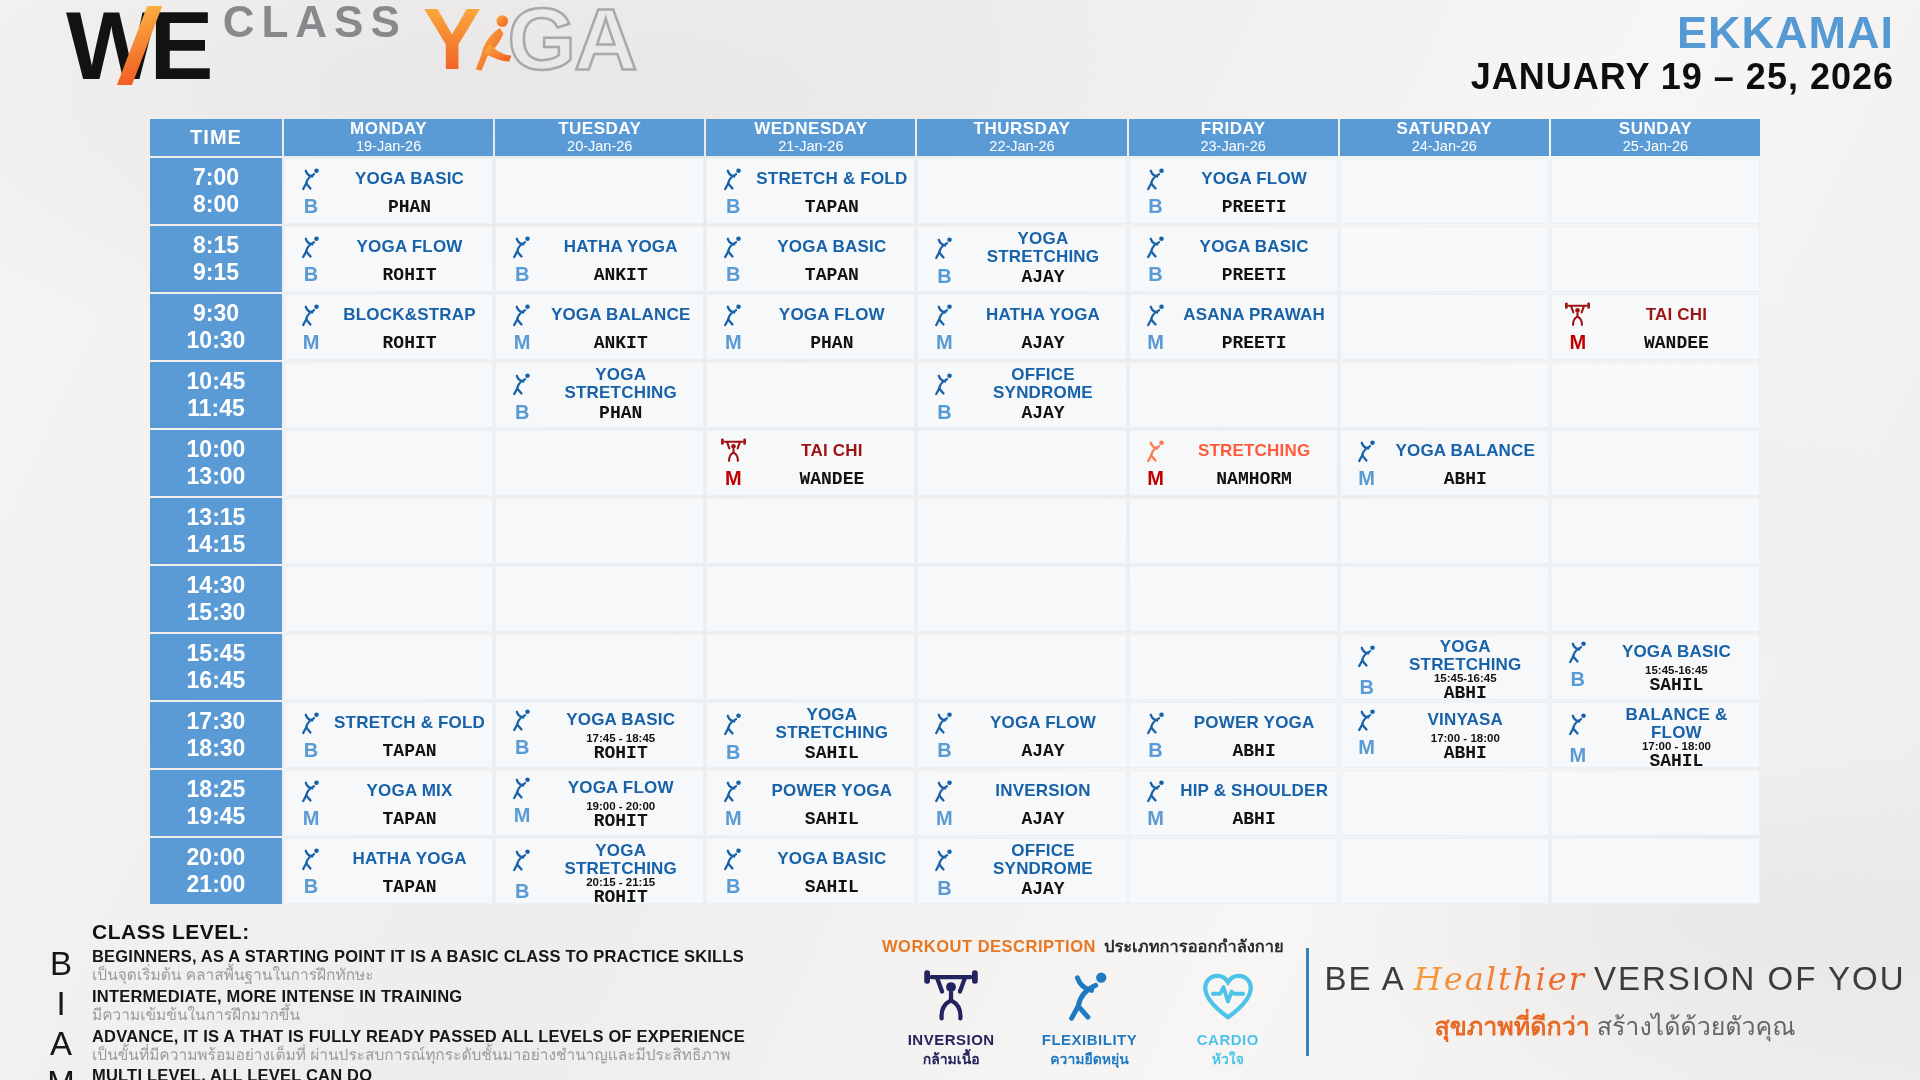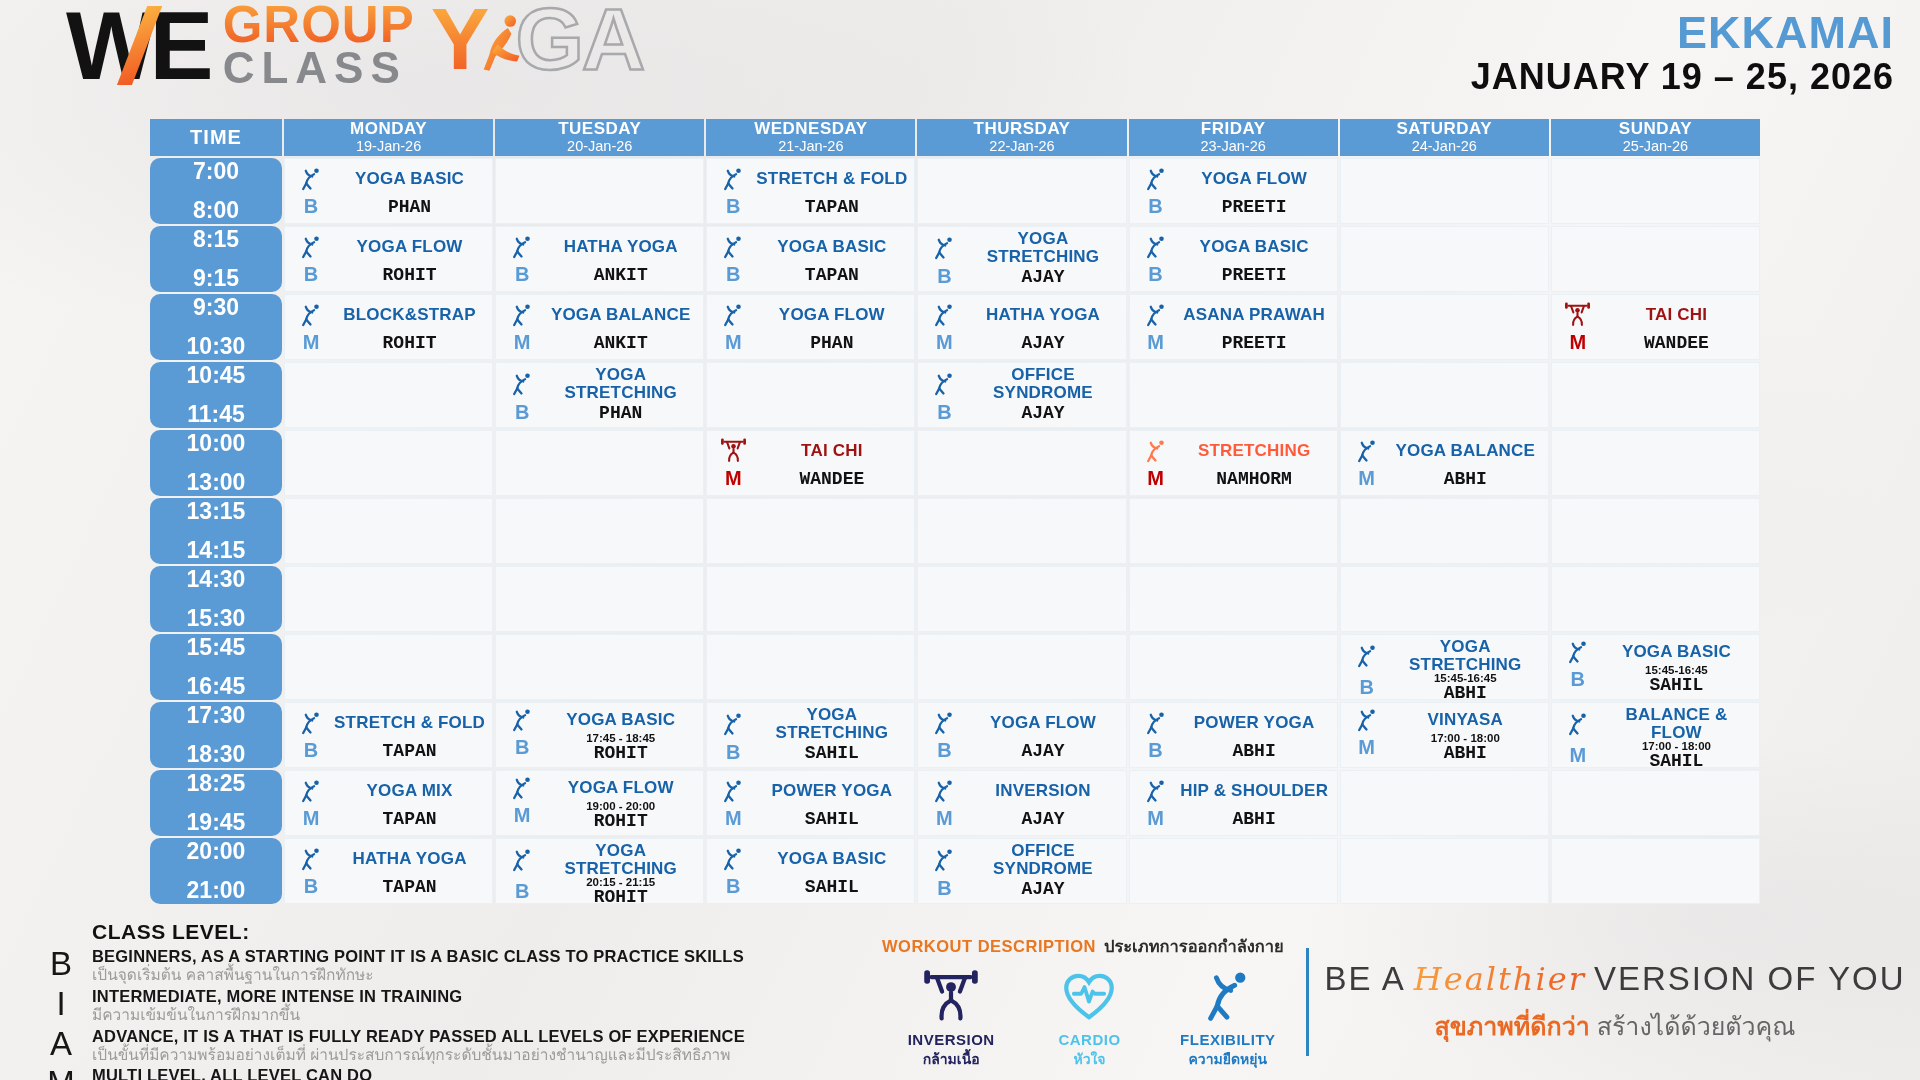--- a/index.html
+++ b/index.html
@@ -32,22 +32,22 @@
 
   
   .schedule{position:absolute;left:150px;top:119px;width:1610px;}
   .thead,.trow{display:grid;grid-template-columns:132px repeat(7,1fr);gap:2px;margin-bottom:2px;}
   .th{background:#5B9BD5;color:#fff;text-align:center;height:37px;box-sizing:border-box;
     display:flex;flex-direction:column;justify-content:center;}
   .th .dname{font-size:17px;font-weight:800;letter-spacing:.5px;line-height:1.1;}
   .th .ddate{font-size:14.5px;line-height:1.1;}
   .th.time-h{font-size:20px;font-weight:800;letter-spacing:1px;}
   .trow{height:66px;}
-  .tcell{background:#5B9BD5;color:#fff;display:flex;flex-direction:column;justify-content:space-between;
-    align-items:center;font-size:23px;font-weight:800;border-radius:10px;}
+  .tcell{background:#5B9BD5;color:#fff;display:flex;flex-direction:column;justify-content:center;
+    align-items:center;font-size:23px;font-weight:800;}
   .cell{background:#f7f8fa;border:1px solid #e8f0f8;box-sizing:border-box;overflow:hidden;
     display:grid;grid-template-columns:42px 1fr;grid-template-rows:1fr auto;align-items:center;padding:3px 5px 5px;}
   .cell.empty{display:block;}
   .cell .icon{grid-row:1;grid-column:1;justify-self:center;display:flex;}
   .cell .title{grid-row:1;grid-column:2;text-align:center;font-weight:800;font-size:17px;line-height:1.03;letter-spacing:.2px;}
   .cell .lvl{grid-row:2;grid-column:1;justify-self:center;font-size:20px;font-weight:900;}
   .cell .who{grid-row:2;grid-column:2;text-align:center;line-height:1;}
   .ctime{display:block;font-size:11.5px;font-weight:800;color:#111;line-height:.95;}
   .teacher{font-size:18px;font-weight:800;color:#121212;font-family:Liberation Mono, monospace;}
   .theme-blue .title,.theme-blue .icon{color:#1762A8;}
@@ -88,21 +88,20 @@
   .tag .l2 .g{color:#666;}
 </style>
 </head>
 <body>
 
 <div class="sheet">
 
   <div class="logo">
     <div class="we">WE</div>
     <div class="gc">
-      <div class="group">GROUP</div>
       <div class="classw">CLASS</div>
     </div>
     <div class="yoga">
       <span class="yoga-y">Y</span>
       <span class="yoga-fig">
         <svg viewBox="0 0 44 52" width="52" height="60">
           <defs>
               <linearGradient id="og" x1="0" y1="0" x2="1" y2="1">
             <stop offset="0" stop-color="#FBB040"></stop>
                 <stop offset="1" stop-color="#F15A24"></stop>
@@ -911,43 +910,43 @@
                 <path d="M17 11 L19.2 5"></path>
             <circle cx="13" cy="9" r="2.2" fill="currentColor" stroke="none"></circle>
                 <path d="M13 11.5 V15"></path>
             <path d="M13 15 C10 16.5 8.5 19.5 8.8 23"></path>
                 <path d="M13 15 C16 16.5 17.5 19.5 17.2 23"></path>
           </g>
             </svg></span>
         <div class="lab">INVERSION</div>
         <div class="lth">กล้ามเนื้อ</div>
       </div>
-      <div class="wd" style="color: rgb(78, 195, 234);">
-        <span>
-          <svg viewBox="0 0 26 26">
-            <path d="M13 22.5 C6 17.5 2.8 13.5 2.8 9.3 C2.8 6.2 5.2 4 8.2 4 C10.2 4 11.9 5 13 6.8 C14.1 5 15.8 4 17.8 4 C20.8 4 23.2 6.2 23.2 9.3 C23.2 13.5 20 17.5 13 22.5 Z" fill="none" stroke="currentColor" stroke-width="1.9"></path>
-            <polyline points="6.2,12 9.5,12 11,9 13,15.5 14.6,11 15.6,12 19.8,12" fill="none" stroke="currentColor" stroke-width="1.7" stroke-linejoin="round" stroke-linecap="round"></polyline>
-          </svg></span>
-        <div class="lab">CARDIO</div>
-        <div class="lth">หัวใจ</div>
-      </div>
       <div class="wd" style="color: rgb(31, 122, 196);">
         <span>
           <svg viewBox="0 0 26 26">
               <g fill="none" stroke="currentColor" stroke-width="2.2" stroke-linecap="round">
             <circle cx="18.5" cy="4.8" r="2.3" fill="currentColor" stroke="none"></circle>
             <path d="M16 8.2 C11.5 10.2 8.8 13.5 8.2 17.5"></path>
                 <path d="M8.2 17.5 L5.2 23"></path>
             <path d="M8.2 17.5 L12.5 22.5"></path>
                 <path d="M14.2 10.5 C11 9.8 8.8 7.8 7.8 4.8"></path>
           </g>
             </svg></span>
         <div class="lab">FLEXIBILITY</div>
         <div class="lth">ความยืดหยุ่น</div>
       </div>
+      <div class="wd" style="color: rgb(78, 195, 234);">
+        <span>
+          <svg viewBox="0 0 26 26">
+            <path d="M13 22.5 C6 17.5 2.8 13.5 2.8 9.3 C2.8 6.2 5.2 4 8.2 4 C10.2 4 11.9 5 13 6.8 C14.1 5 15.8 4 17.8 4 C20.8 4 23.2 6.2 23.2 9.3 C23.2 13.5 20 17.5 13 22.5 Z" fill="none" stroke="currentColor" stroke-width="1.9"></path>
+            <polyline points="6.2,12 9.5,12 11,9 13,15.5 14.6,11 15.6,12 19.8,12" fill="none" stroke="currentColor" stroke-width="1.7" stroke-linejoin="round" stroke-linecap="round"></polyline>
+          </svg></span>
+        <div class="lab">CARDIO</div>
+        <div class="lth">หัวใจ</div>
+      </div>
     </div>
   </div>
   <div class="wd-divider"></div>
 
   <div class="tag">
     <div class="l1">
       <span>BE A</span><span class="hl">Healthier</span><span>VERSION OF YOU</span>
     </div>
     <div class="l2">
       <span class="o">สุขภาพที่ดีกว่า</span> <span class="g">สร้างได้ด้วยตัวคุณ</span>

